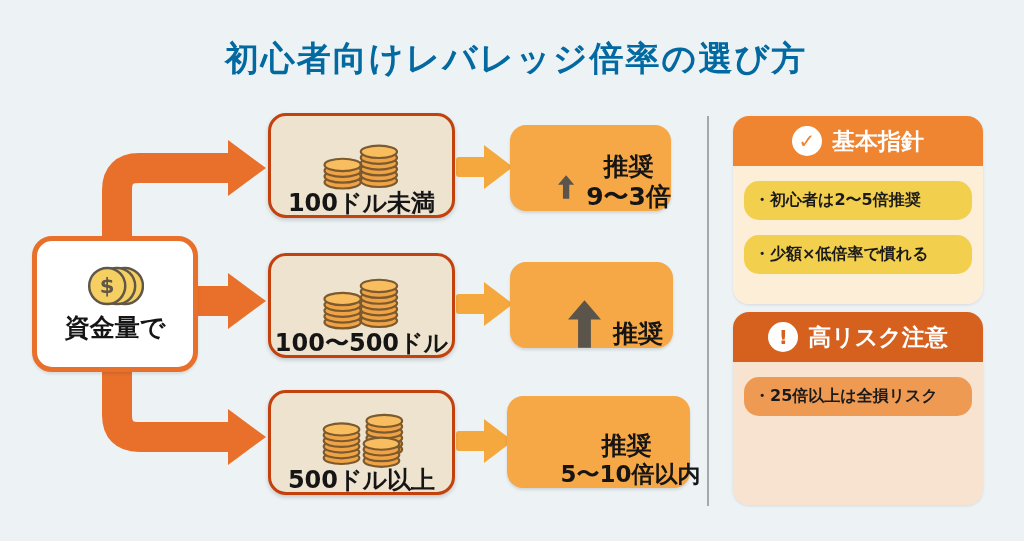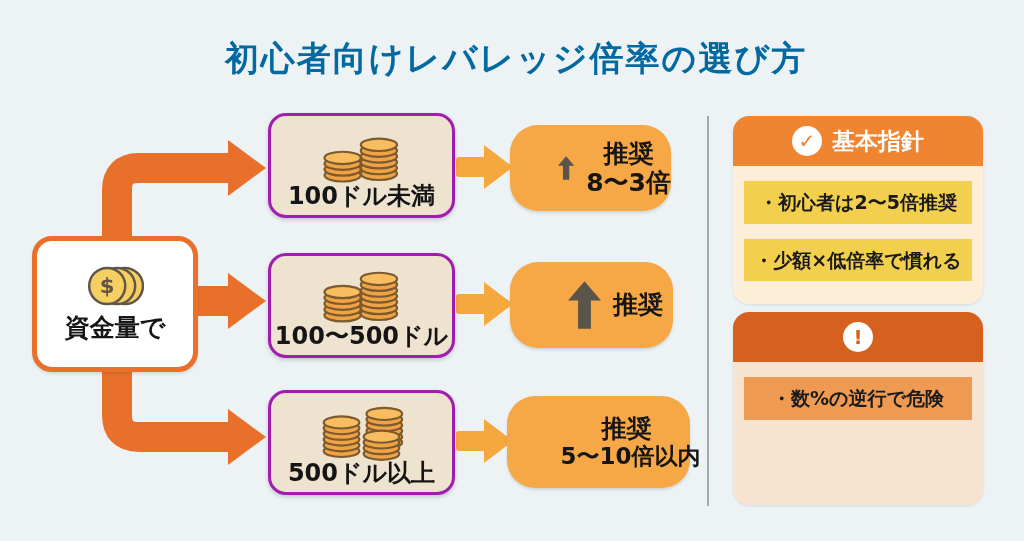--- a/index.html
+++ b/index.html
@@ -20,30 +20,30 @@
   .decision-box {
     position:absolute; left:32px; top:236px; width:166px; height:136px;
     background:#ffffff; border:5px solid #e8702b; border-radius:20px; z-index:2;
     display:flex; flex-direction:column; align-items:center; justify-content:center;
     gap:4px; box-shadow:0 2px 3px rgba(0,0,0,.10);
   }
   .decision-box .label { font-size:25px; font-weight:800; line-height:1.25; text-align:left; }
 
   .cond-box {
     position:absolute; left:268px; width:187px; height:105px;
-    background:#eee3cf; border:3px solid #a21caf; border-radius:18px; z-index:2;
+    background:#eee3cf; border:3px solid #c2410c; border-radius:18px; z-index:2;
     display:flex; flex-direction:column; align-items:center; justify-content:flex-end;
-    padding-bottom:7px; box-shadow:0 2px 4px rgba(0,0,0,.18);
+    box-shadow:0 2px 4px rgba(0,0,0,.18);
   }
   .cond-box .label { font-size:24px; font-weight:800; line-height:1; }
   .cond-1 { top:113px; } .cond-2 { top:253px; } .cond-3 { top:390px; }
 
   .rec-box {
-    position:absolute; background:#f6a746; border-radius:28px; z-index:2;
-    display:flex; align-items:center; justify-content:center; gap:12px;
+    position:absolute; background:#f6a746; border-radius:16px; z-index:2;
+    display:flex; align-items:flex-end; justify-content:center; gap:12px;
     box-shadow:0 2px 3px rgba(0,0,0,.12);
     padding-left:48px;
   }
   .rec-1 { left:510px; top:125px; width:161px; height:86px; }
   .rec-2 { left:510px; top:262px; width:163px; height:86px; }
   .rec-3 { left:507px; top:396px; width:183px; height:92px; gap:8px; }
   .rec-text { display:flex; flex-direction:column; align-items:center; line-height:1.18; }
   .rec-text .l1 { font-size:25px; font-weight:800; }
   .rec-text .l2 { font-size:25px; font-weight:800; white-space:nowrap; }
   .rec-3 .rec-text .l2 { font-size:23px;margin-left:8px; }
@@ -59,22 +59,22 @@
   .card-header {
     height:50px; flex:0 0 50px; display:flex; align-items:center; justify-content:center;
     gap:10px; color:#fff; font-size:23px; font-weight:800;
   }
   .card-guideline .card-header { background:#ef8431; }
   .card-risk .card-header { background:#d6611f; }
   .card-body { flex:1; display:flex; flex-direction:column; gap:15px; padding:15px 11px; }
   .card-guideline .card-body { background:#fdeed7; }
   .card-risk .card-body { background:#f8e2d0; }
   .pill {
-    border-radius:0; padding:9px 10px; font-size:19px; font-weight:700;
-    color:#1a1a1a; white-space:nowrap; line-height:1.3;text-align:center;
+    border-radius:15px; padding:9px 10px; font-size:16px; font-weight:700;
+    color:#1a1a1a; white-space:nowrap; line-height:1.3;
   }
   .card-guideline .pill { background:#f3cf4e; }
   .card-risk .pill { background:#ee9a52; }
 
   .badge {
     width:30px; height:30px; border-radius:50%; background:#fff; flex:0 0 30px;
     display:flex; align-items:center; justify-content:center;
     font-size:20px; font-weight:900; line-height:1;
   }
   .card-guideline .badge { color:#ef8431; }
@@ -183,21 +183,21 @@
     </svg>
     <div class="label">500ドル以上</div>
   </div>
 
   <div class="rec-box rec-1">
     <svg width="33" height="48" viewBox="0 0 36 52">
       <polygon points="18,0 36,21 25,21 25,52 11,52 11,21 0,21" fill="#5a544b"></polygon>
     </svg>
     <div class="rec-text">
       <div class="l1">推奨</div>
-      <div class="l2">8〜3倍</div>
+      <div class="l2">9〜3倍</div>
     </div>
   </div>
 
   <div class="rec-box rec-2">
     <svg width="33" height="48" viewBox="0 0 36 52">
       <polygon points="18,0 36,21 25,21 25,52 11,52 11,21 0,21" fill="#5a544b"></polygon>
     </svg>
     <div class="rec-text">
       <div class="l1">推奨</div>
     </div>
@@ -226,19 +226,20 @@
       <div class="pill">・初心者は2〜5倍推奨</div>
       <div class="pill">・少額×低倍率で慣れる</div>
     </div>
   </div>
 
   <div class="card card-risk">
     <div class="card-header">
       <span class="badge">
         <span>!</span>
       </span>
+      <span>高リスク注意</span>
     </div>
     <div class="card-body">
-      <div class="pill">・数%の逆行で危険</div>
+      <div class="pill">・25倍以上は全損リスク</div>
     </div>
   </div>
 
 </div>
 
 </body></html>

